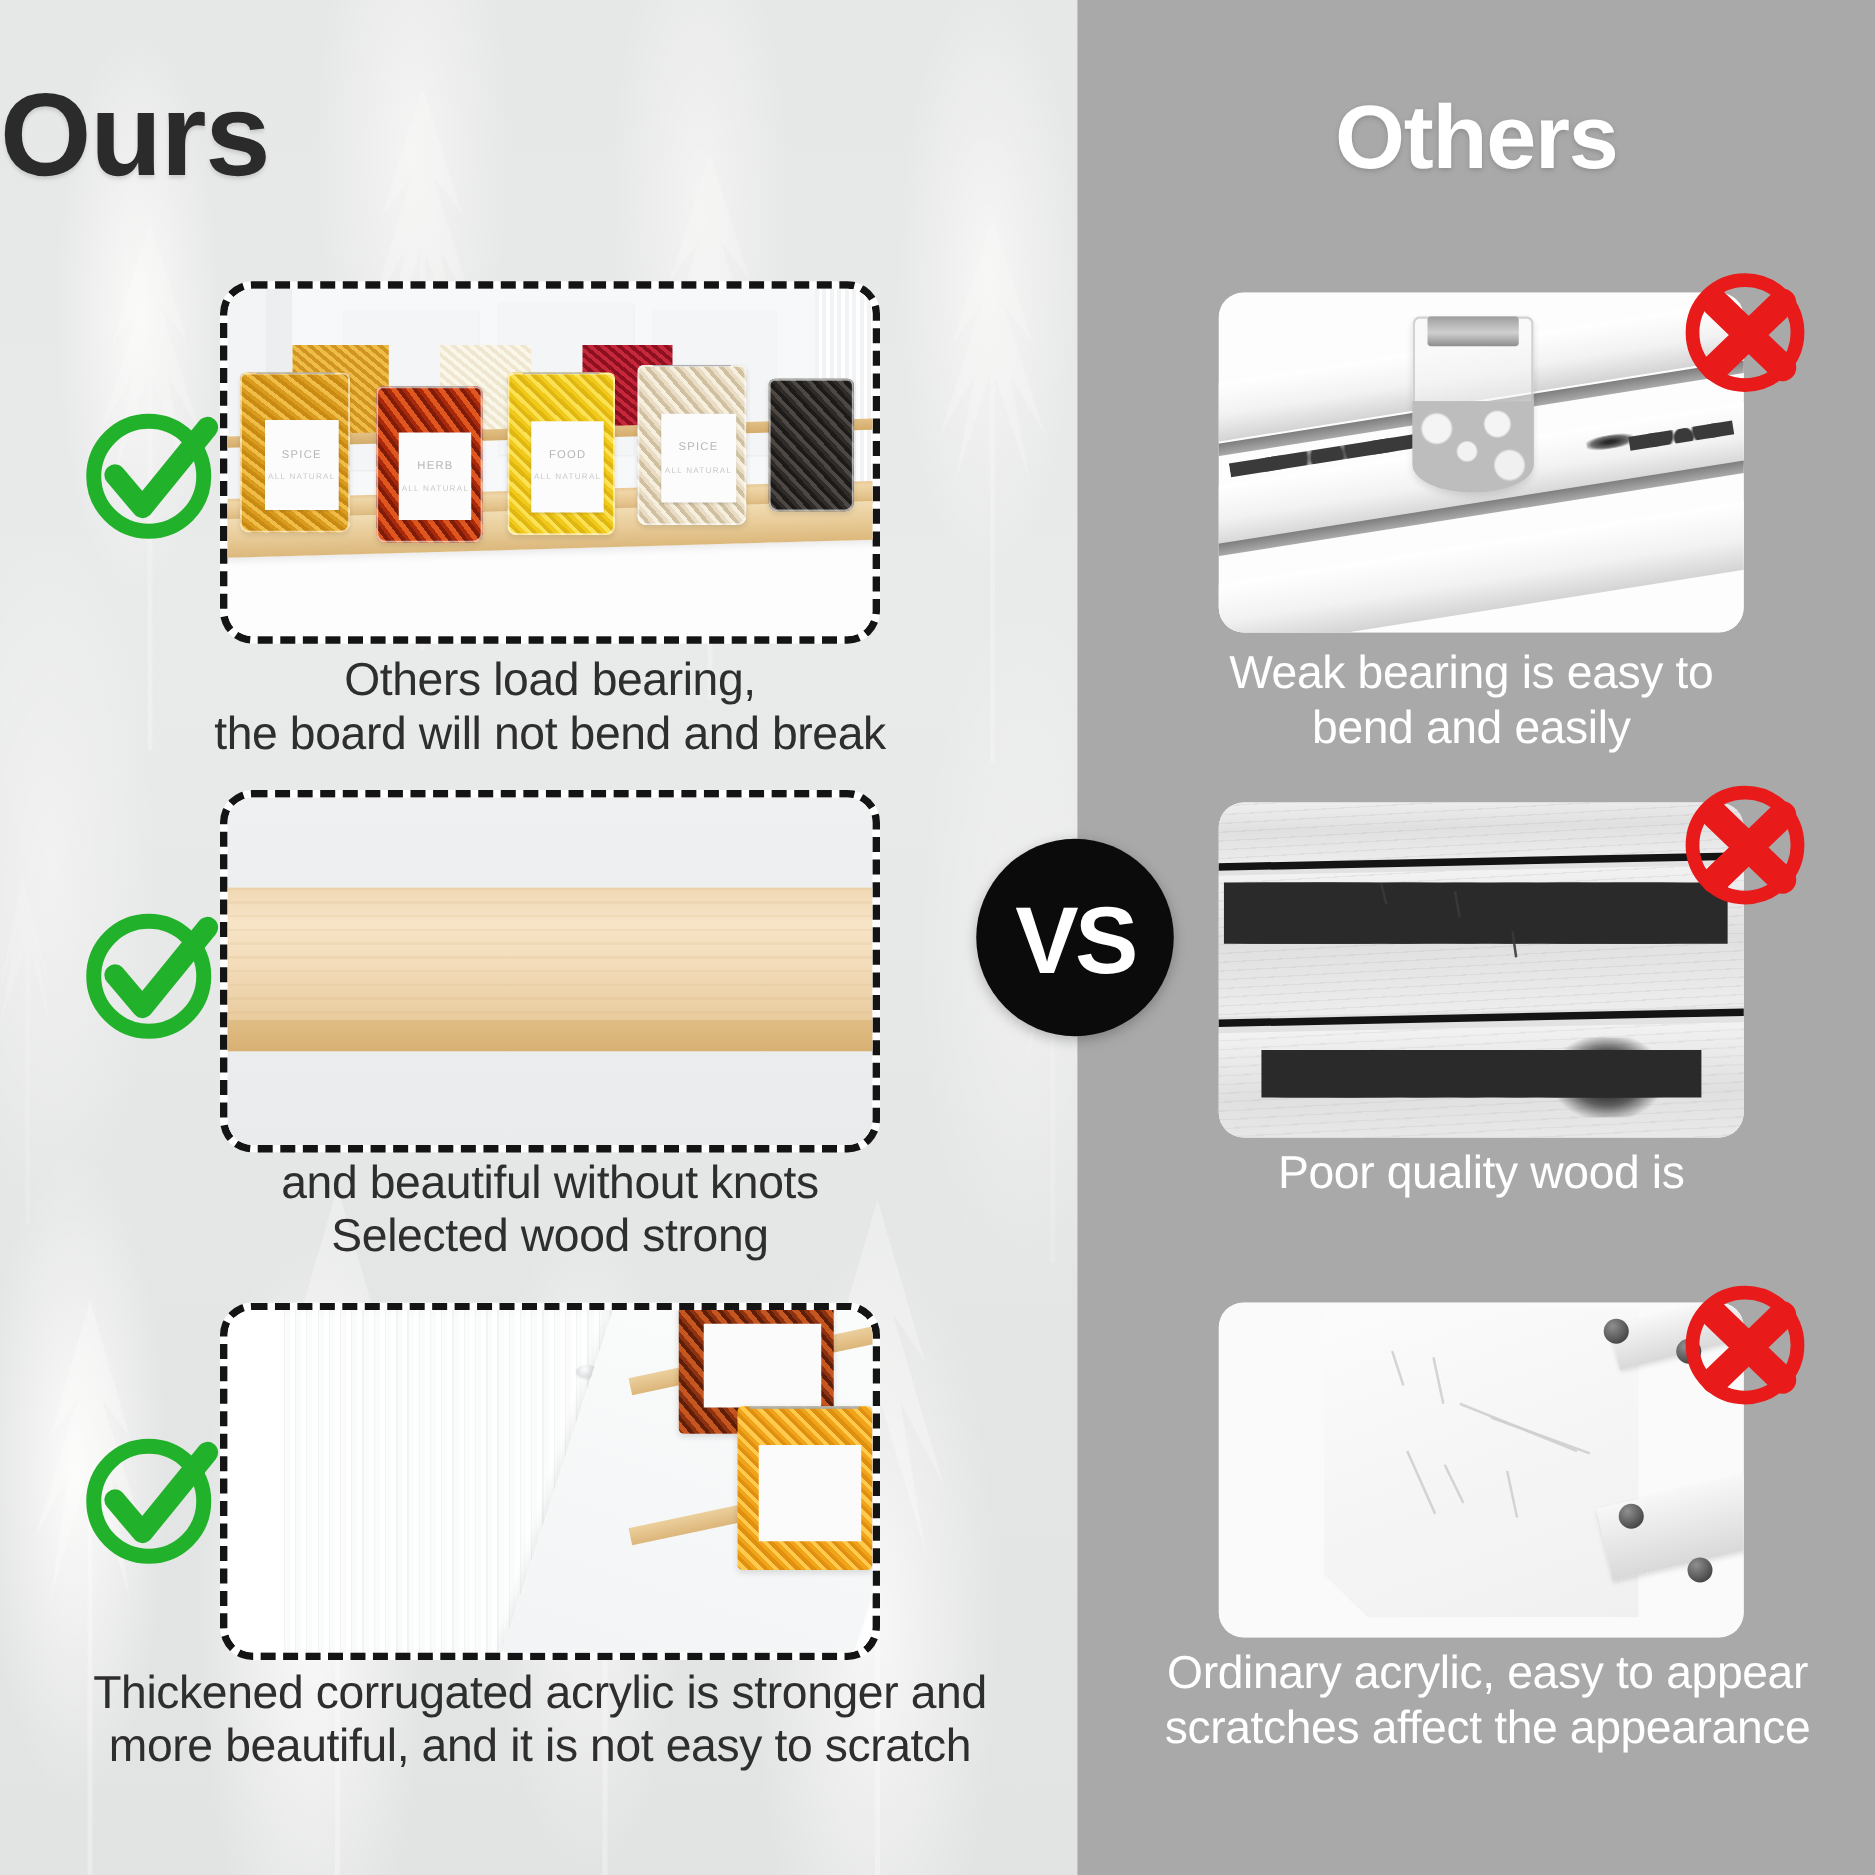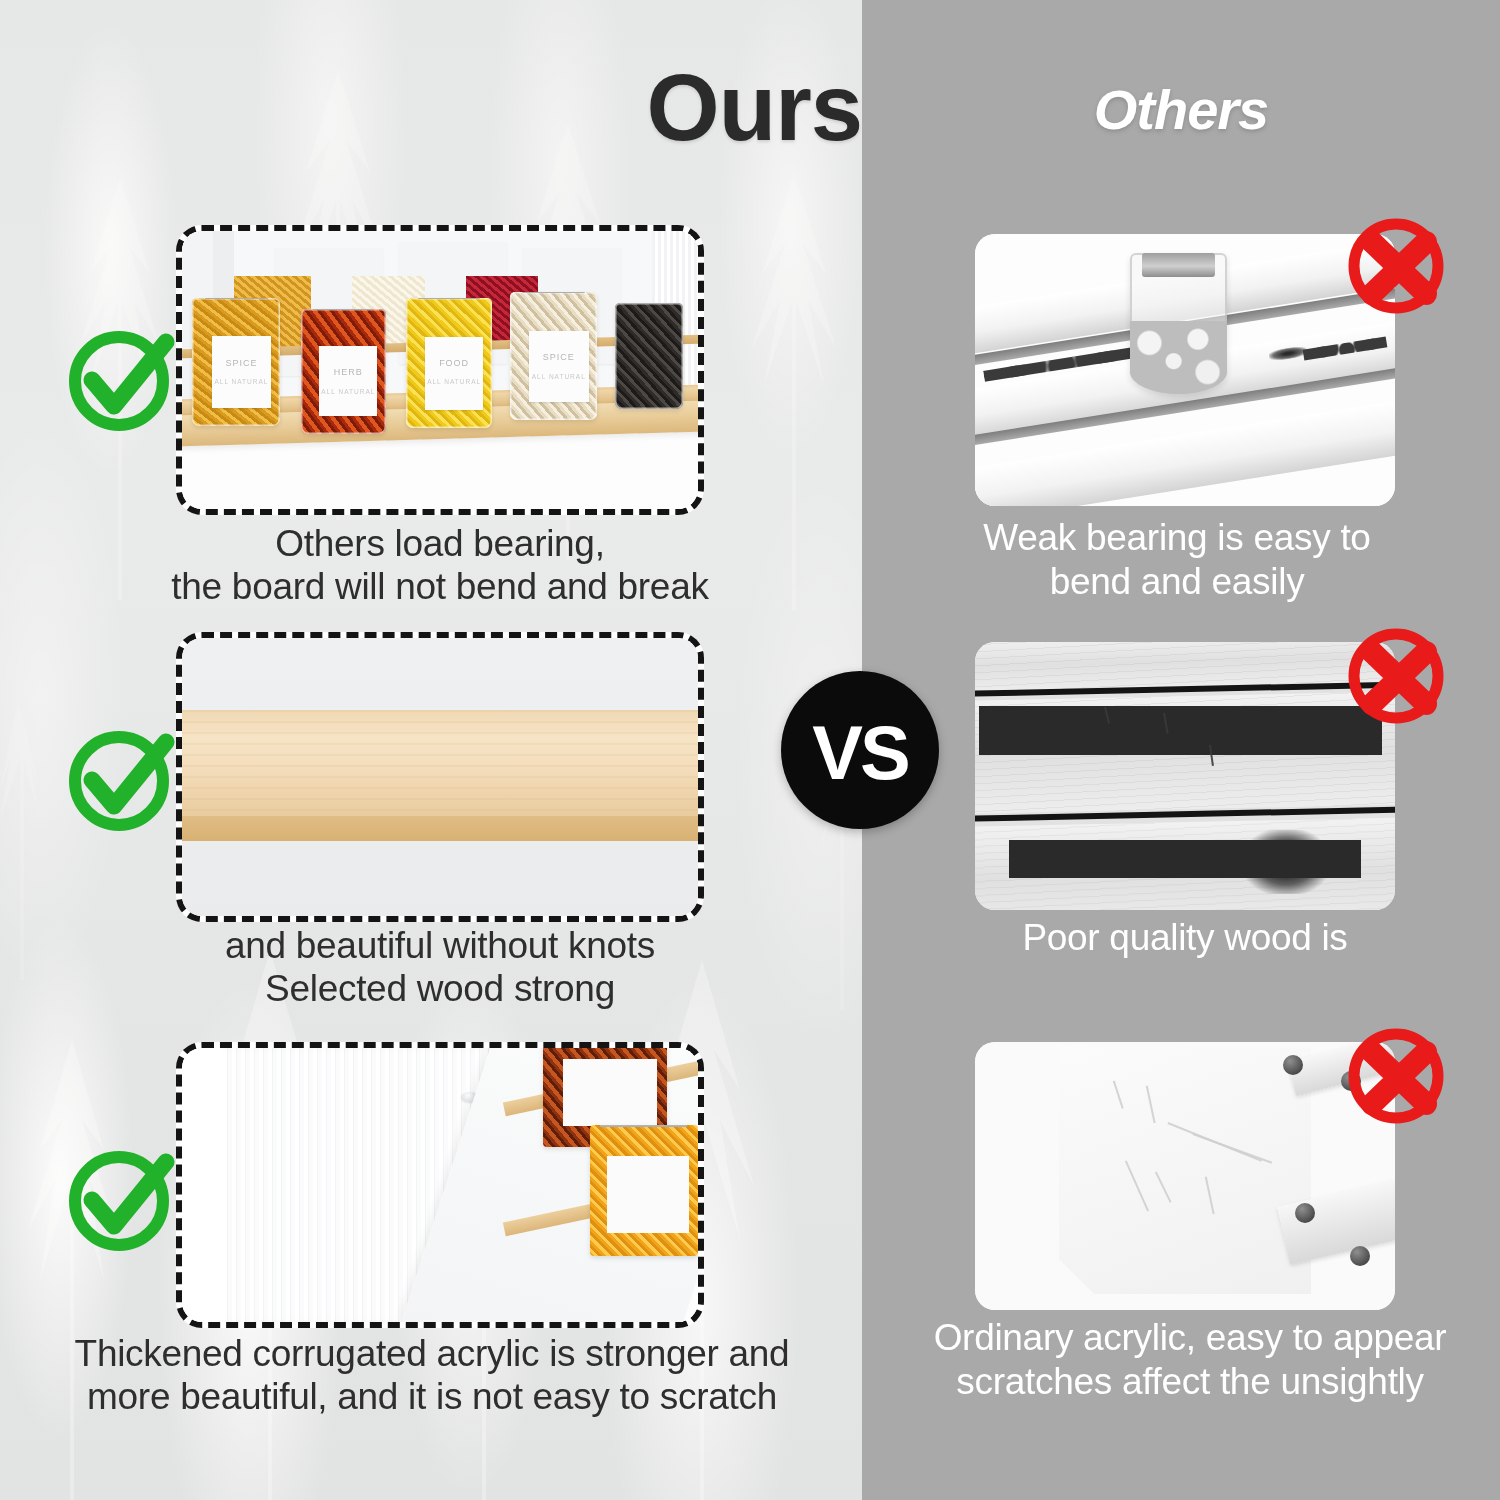--- a/index.html
+++ b/index.html
@@ -42,32 +42,31 @@
 
   
   .title{
     position:absolute;
     font-weight:bold;
     letter-spacing:-1px;
     white-space:nowrap;
   }
   #title-ours{
     left:0; top:58px; width:862px;
-    text-align:right;
+    text-align:left;
     font-size:94px; line-height:100px;
     color:#2b2b2b;
     text-shadow:0 2px 3px rgba(120,120,120,.25);
   }
   #title-others{
     left:862px; top:62px; width:638px;
     text-align:center;
-    font-size:56px; line-height:96px;
+    font-size:72px; line-height:96px;
     color:#ffffff;
     text-shadow:0 2px 4px rgba(90,90,90,.35);
-    font-style:italic;
   }
   .ours-frame{
     position:absolute;
     border:6px dashed #141414;
     border-radius:26px;
     overflow:hidden;
     background:#fff;
   }
   .ours-cap{
     position:absolute;
@@ -550,20 +549,20 @@
     </div>
   </div>
   <div class="cross" style="left:1342px; top:1018px; width:112px; height:112px;">
     <svg viewBox="0 0 112 112" width="112" height="112">
       <circle cx="54" cy="58" r="42" fill="none" stroke="#e81a1a" stroke-width="11"></circle>
       <path d="M30 34 L84 86 M84 34 L30 86" stroke="#e81a1a" stroke-width="22" stroke-linecap="round"></path>
     </svg>
   </div>
   <div class="oth-cap" style="left:910px; top:1316px; width:560px;">
     <div>Ordinary acrylic, easy to appear</div>
-    <div>scratches affect the unsightly</div>
+    <div>scratches affect the appearance</div>
   </div>
 
   <div class="vs">
     <span>VS</span>
   </div>
 
 </div>
 
 </body></html>

